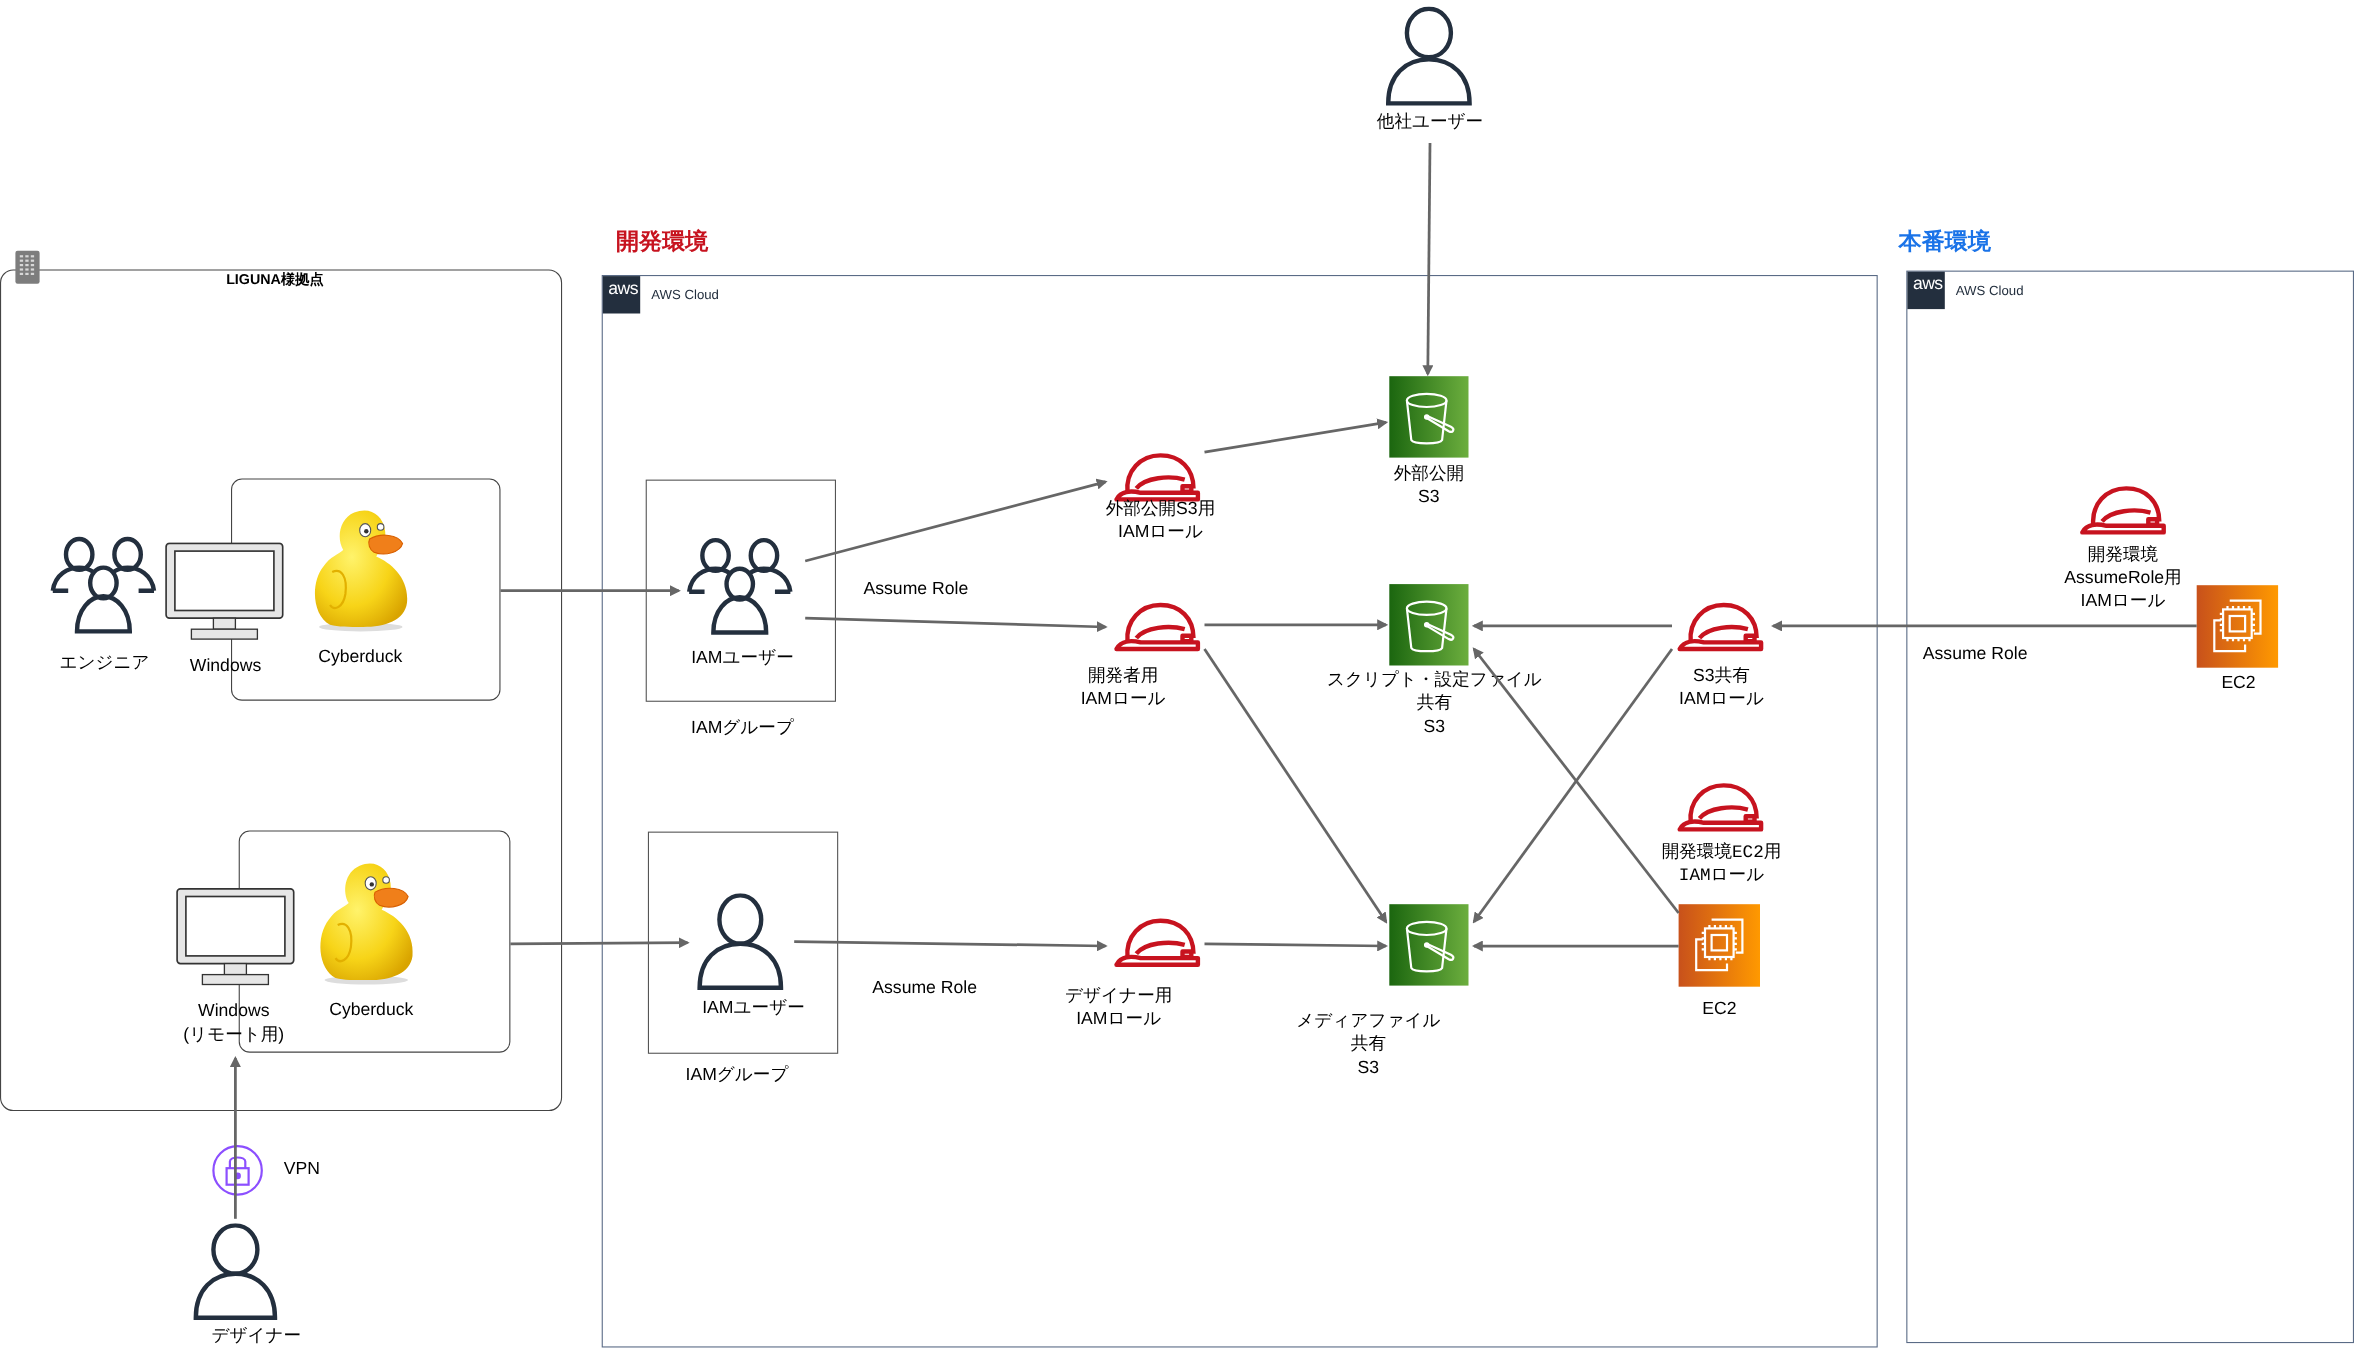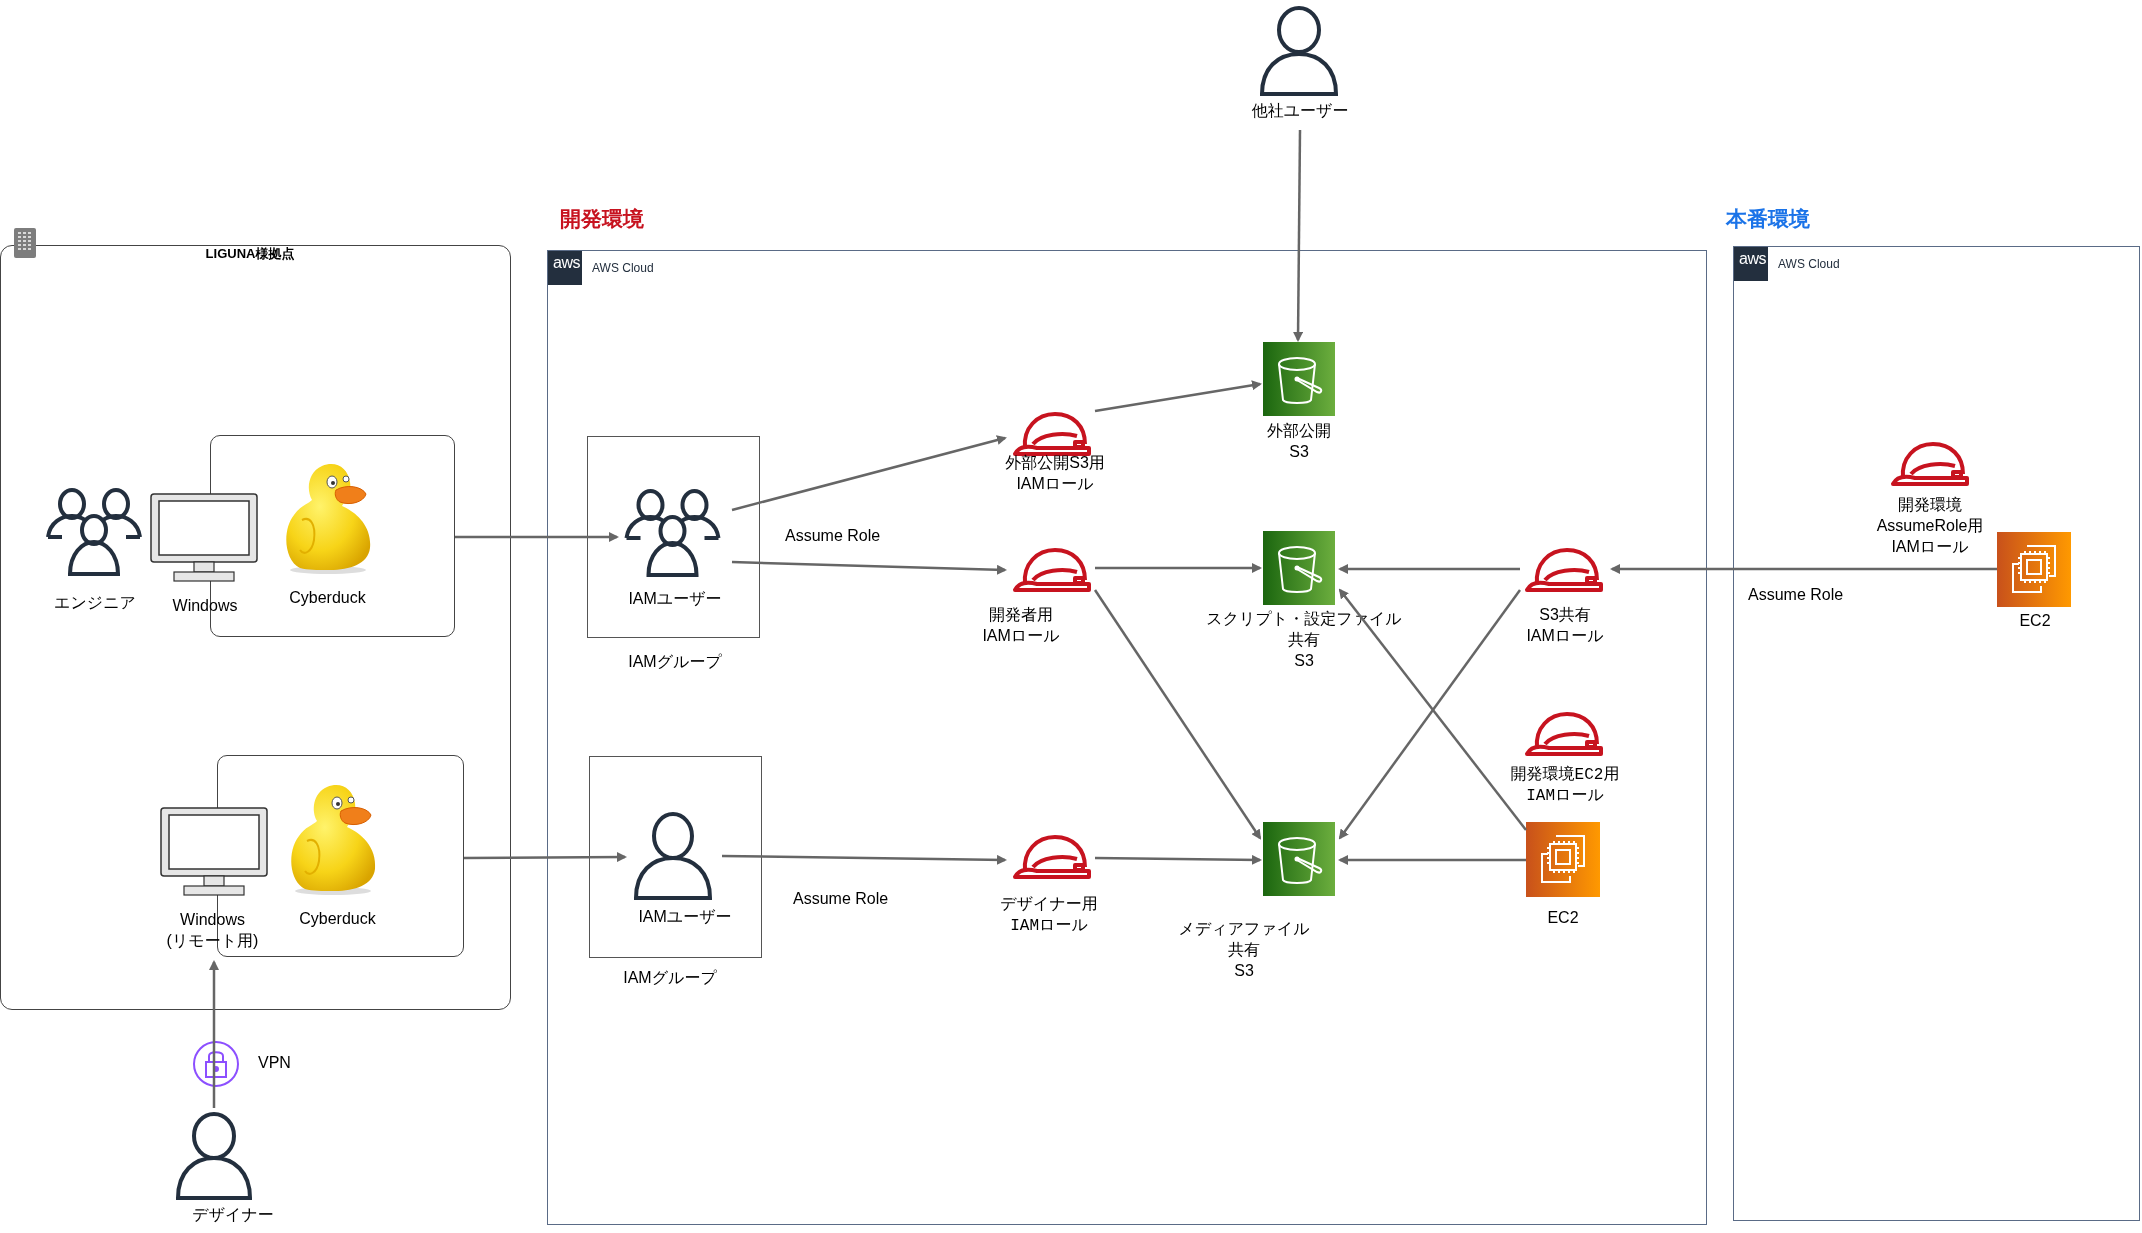--- a/index.html
+++ b/index.html
@@ -205,21 +205,21 @@
     </svg></div>
 <div class="lbl" style="left:936px;top:604px;width:170px;">開発者用
 IAMロール</div>
 
 <div class="abs helmet" style="left:1011px;top:833px;"><svg width="82" height="50" viewBox="0 0 82 50" fill="none" stroke="#c7131f" stroke-width="4" stroke-linejoin="round">
       <path d="M14 38 C12 18 26 4 44 4 C62 4 74 16 74 34"></path>
       <path d="M22 34 C30 24 52 22 66 26"></path>
       <path d="M4 44 C8 36 18 36 26 38 L78 38 L78 44 Z"></path>
       <rect x="64" y="32" width="8" height="5"></rect>
     </svg></div>
-<div class="lbl" style="left:964px;top:895px;width:170px;font-family:Liberation Mono, monospace;">デザイナー用
+<div class="lbl" style="left:932px;top:895px;width:170px;">デザイナー用
 IAMロール</div>
 
 <div class="abs helmet" style="left:1523px;top:546px;"><svg width="82" height="50" viewBox="0 0 82 50" fill="none" stroke="#c7131f" stroke-width="4" stroke-linejoin="round">
       <path d="M14 38 C12 18 26 4 44 4 C62 4 74 16 74 34"></path>
       <path d="M22 34 C30 24 52 22 66 26"></path>
       <path d="M4 44 C8 36 18 36 26 38 L78 38 L78 44 Z"></path>
       <rect x="64" y="32" width="8" height="5"></rect>
     </svg></div>
 <div class="lbl" style="left:1480px;top:604px;width:170px;">S3共有
 IAMロール</div>

